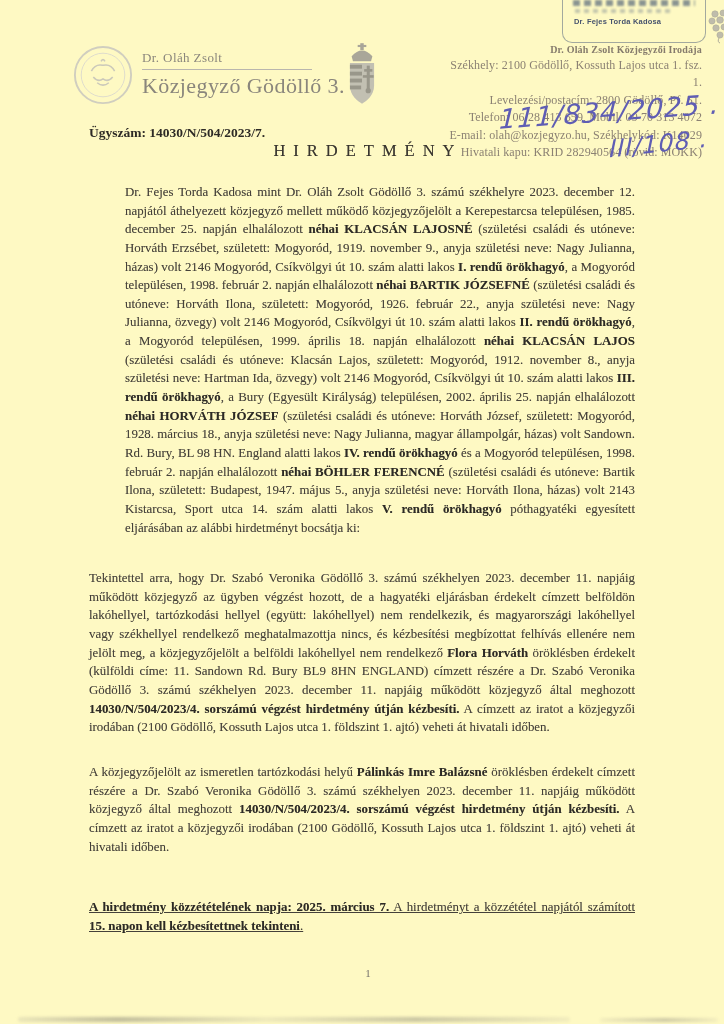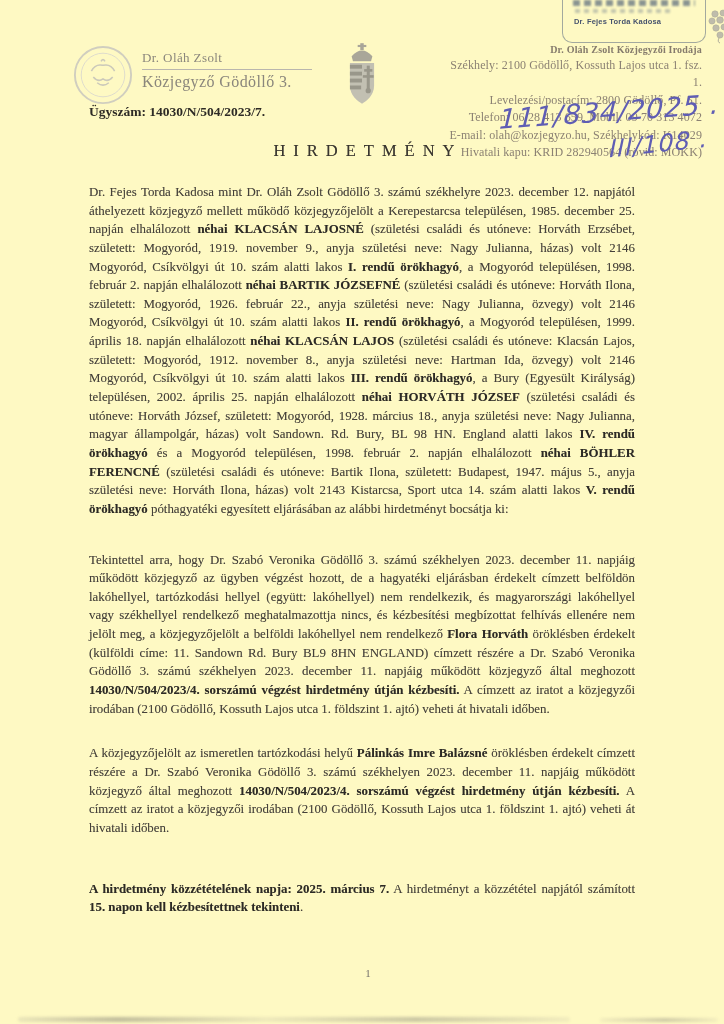--- a/index.html
+++ b/index.html
@@ -21,47 +21,47 @@
   .stamp-blur2{height:4px;margin:0 34px 4px 12px;filter:blur(1px);opacity:.5;
     background:repeating-linear-gradient(90deg,rgba(90,105,130,.7) 0 5px,rgba(90,105,130,0) 5px 9px);}
   .stamp-name{font-family:"Liberation Sans",sans-serif;font-size:7.5px;font-weight:700;
     color:#46536e;padding-left:11px;letter-spacing:.2px;filter:blur(.2px);}
   .ornament{position:absolute;top:8px;right:4px;opacity:.8;filter:blur(.4px);}
   
   .seal{position:absolute;left:72px;top:44px;filter:blur(.7px);opacity:.85;}
   .notary{position:absolute;left:142px;top:50px;color:#8a867c;filter:blur(.3px);}
   .notary .nm{font-size:13px;letter-spacing:.4px;padding-bottom:3px;
     border-bottom:1.5px solid #b9b6ad;width:170px;}
-  .notary .tl{font-size:16px;letter-spacing:.4px;padding-top:3px;}
+  .notary .tl{font-size:22px;letter-spacing:.4px;padding-top:3px;}
   
   .arms{position:absolute;left:343px;top:42px;filter:blur(.5px);opacity:.9;}
   
   .office{position:absolute;right:34px;top:44px;width:260px;text-align:right;
     color:#8b8173;filter:blur(.25px);}
   .office .oname{font-size:10px;font-weight:700;letter-spacing:.2px;color:#857b6c;margin-bottom:2px;}
   .office .oline{font-size:12px;line-height:1.45;letter-spacing:.1px;}
   
-  .case{position:absolute;left:89px;top:104px;font-size:13.5px;font-weight:700;color:#2e2b26;}
+  .case{position:absolute;left:89px;top:125px;font-size:13.5px;font-weight:700;color:#2e2b26;}
   .hand1{position:absolute;right:16px;top:96px;font-family:"DejaVu Sans",sans-serif;
     font-style:italic;font-size:27px;color:#5f5db4;transform:rotate(-4deg) skewX(-7deg);
     letter-spacing:1px;font-weight:400;}
   .hand2{position:absolute;right:28px;top:130px;font-family:"DejaVu Sans",sans-serif;
     font-style:italic;font-size:24px;color:#5f5db4;transform:rotate(-6deg) skewX(-7deg);
     letter-spacing:1px;}
   
   .title{position:absolute;top:141px;left:0;width:100%;text-align:center;
     font-size:16.5px;font-weight:400;letter-spacing:8px;color:#38352f;
     text-shadow:0 0 .5px rgba(56,53,47,.5);}
   .content{position:absolute;top:183px;left:89px;width:546px;}
   .para{margin:0 0 30px;font-size:12.9px;line-height:1.445;text-align:justify;
     text-shadow:0 0 .5px rgba(69,65,58,.35);}
-  .para:nth-child(1){margin-bottom:32px;}
+  .para:nth-child(1){margin-bottom:32px;margin-left:36px;}
   .para:nth-child(2){margin-bottom:26px;}
   .para:nth-child(3){margin-bottom:42px;font-family:Liberation Serif, serif;}
-  .para:nth-child(4){margin-bottom:24px;}
+  .para:nth-child(4){margin-bottom:24px;text-decoration:underline;}
   .para:nth-child(5){margin-bottom:0;}
   .b{font-weight:700;color:#2c2a25;}
   
   .pagenum{position:absolute;top:967px;left:0;width:100%;text-align:center;
     font-size:11px;color:#76736c;}
   .smudge1{position:absolute;bottom:2px;left:18px;width:552px;height:5px;border-radius:3px;
     filter:blur(1.4px);
     background:linear-gradient(90deg,rgba(150,148,142,.18),rgba(110,108,102,.42) 18%,rgba(150,148,142,.15) 45%,rgba(120,118,112,.38) 72%,rgba(160,158,152,.12));}
   .smudge2{position:absolute;bottom:2px;right:18px;width:118px;height:4px;border-radius:3px;
     filter:blur(1.4px);

